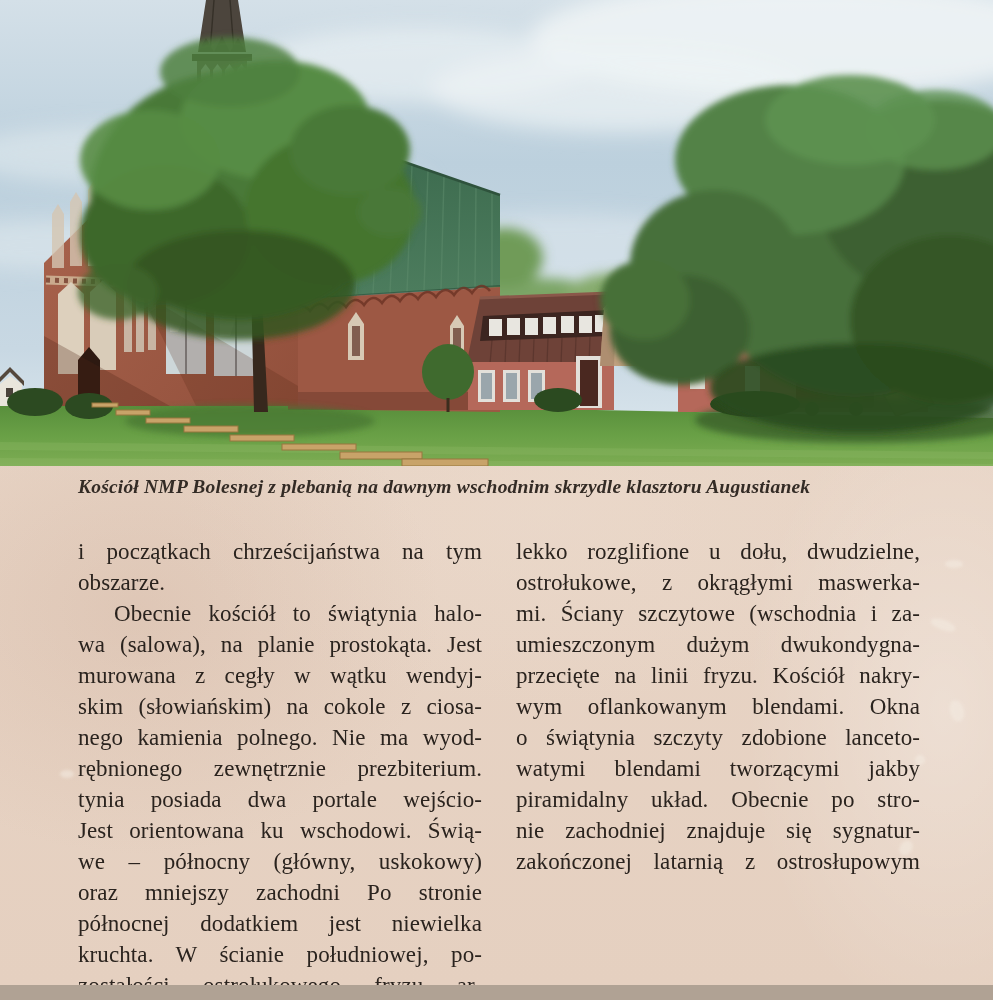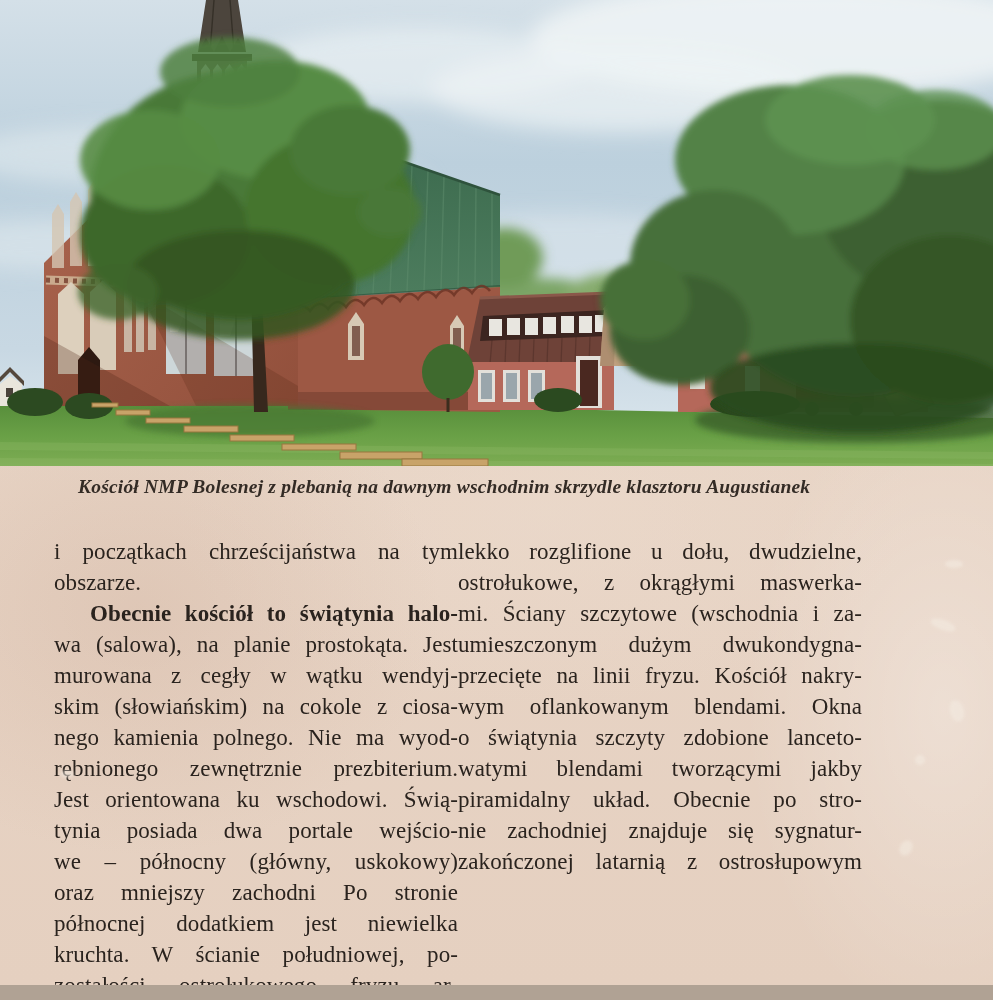--- a/index.html
+++ b/index.html
@@ -24,32 +24,33 @@
     margin:8px 73px 0 78px;
     font-style:italic;
     font-weight:600;
     font-size:19.5px;
     line-height:26px;
     letter-spacing:.2px;
     color:#332b25;
   }
   .columns{
     display:flex;
-    margin:36px 73px 0 54px;
+    gap:34px;
+    margin:36px 73px 0 78px;
   }
   .column{width:404px;}
   .line{
     font-size:23px;
     line-height:31px;
     letter-spacing:.1px;
     text-align:justify;
     text-align-last:justify;
     white-space:normal;
   }
-  .line.indent{text-indent:36px;font-weight:bold;}
+  .line.indent{text-indent:36px;}
   .line.para-end{text-align-last:left;}
 </style>
 </head>
 <body>
 
 <div class="page">
 
   <div class="photo-wrap">
     <svg width="993" height="466" viewBox="0 0 993 466" xmlns="http://www.w3.org/2000/svg">
       <defs>
@@ -344,22 +345,22 @@
     <div class="column">
 
     <div class="line">i początkach chrześcijaństwa na tym</div>
         <div class="line para-end">obszarze.</div>
         <div class="line indent">Obecnie kościół to świątynia halo-</div>
         <div class="line">wa (salowa), na planie prostokąta. Jest</div>
         <div class="line">murowana  z cegły w wątku wendyj-</div>
         <div class="line">skim (słowiańskim) na cokole z ciosa-</div>
         <div class="line">nego kamienia polnego. Nie ma wyod-</div>
         <div class="line">rębnionego zewnętrznie prezbiterium.</div>
+        <div class="line">tynia posiada dwa portale wejścio-</div>
         <div class="line">Jest orientowana ku wschodowi. Świą-</div>
-        <div class="line">tynia posiada dwa portale wejścio-</div>
         <div class="line">we – północny (główny, uskokowy)</div>
         <div class="line">oraz mniejszy zachodni  Po stronie</div>
         <div class="line">północnej dodatkiem jest niewielka</div>
         <div class="line">kruchta. W ścianie południowej, po-</div>
         <div class="line">zostałości ostrołukowego fryzu ar-</div>
       </div>
     <div class="column">
 
     <div class="line">lekko rozglifione u dołu, dwudzielne,</div>
         <div class="line">ostrołukowe, z okrągłymi maswerka-</div>

